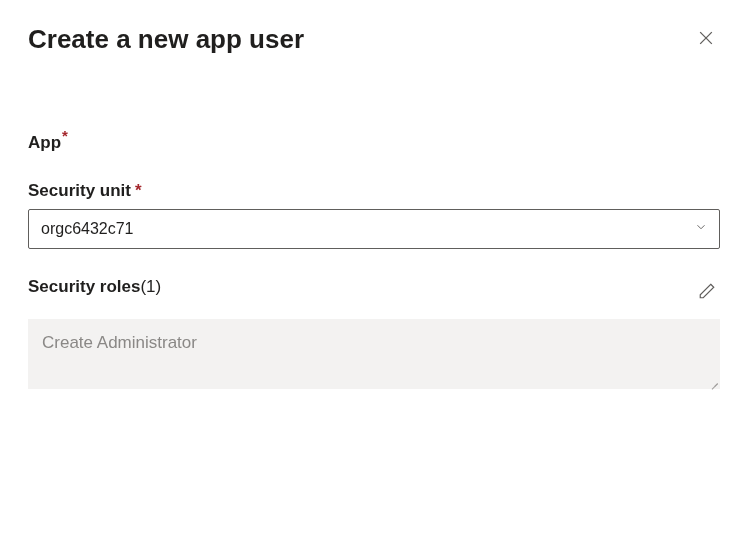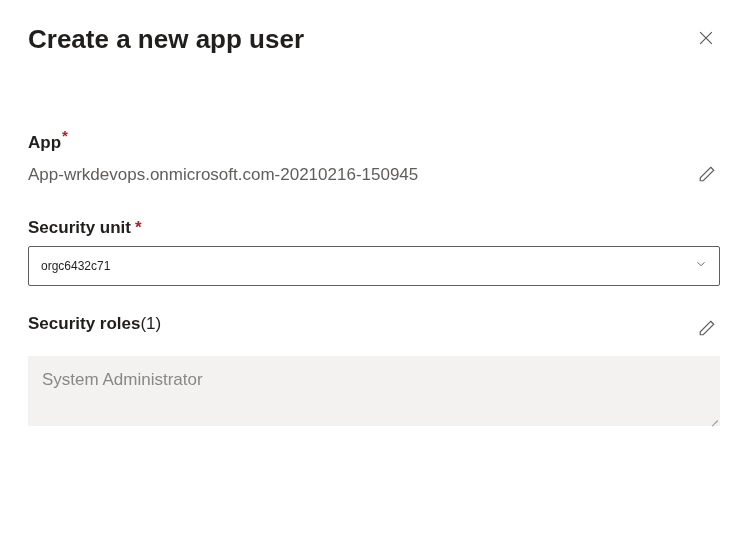--- a/index.html
+++ b/index.html
@@ -86,21 +86,21 @@
     .select-wrapper {
       position: relative;
       width: 100%;
     }
     .select-input {
       width: 100%;
       height: 40px;
       border: 1px solid #605e5c;
       border-radius: 2px;
       padding: 0 40px 0 12px;
-      font-size: 12px;
+      font-size: 16px;
       color: #201f1e;
       background: #ffffff;
       cursor: pointer;
       appearance: none;
       font-family: inherit;
       text-align: left;
     }
     .chevron {
       position: absolute;
       right: 12px;
@@ -180,30 +180,20 @@
         <line x1="19" y1="5" x2="5" y2="19"></line>
       </svg>
     </span>
   </button>
 </div>
 
 <div class="field-group">
   <label class="field-label">
     <span>App</span><span class="req">*</span>
   </label>
-  <div class="app-row">
-    <div class="app-value">App-wrkdevops.onmicrosoft.com-20210216-150945</div>
-    <button class="edit-btn">
-      <span>
-        <svg viewBox="0 0 24 24" fill="none" stroke="currentColor" stroke-width="1.6">
-          <path d="M17 3l4 4L7 21H3v-4L17 3z"></path>
-        </svg>
-      </span>
-    </button>
-  </div>
 </div>
 
 <div class="field-group">
   <label class="field-label">
     <span>Security unit</span><span class="req-inline">*</span>
   </label>
   <div class="select-wrapper">
     <button class="select-input">orgc6432c71</button>
     <span class="chevron">
       <svg viewBox="0 0 24 24" fill="none" stroke="currentColor" stroke-width="1.6">
@@ -221,17 +211,17 @@
     <button class="edit-btn">
       <span>
         <svg viewBox="0 0 24 24" fill="none" stroke="currentColor" stroke-width="1.6">
           <path d="M17 3l4 4L7 21H3v-4L17 3z"></path>
         </svg>
       </span>
     </button>
   </div>
   <div class="roles-wrap">
     <div class="roles-box">
-      <div>System Administrator</div>
+      <div>Create Administrator</div>
     </div>
     <div class="resize-handle"></div>
   </div>
 </div>
 
 </body></html>

